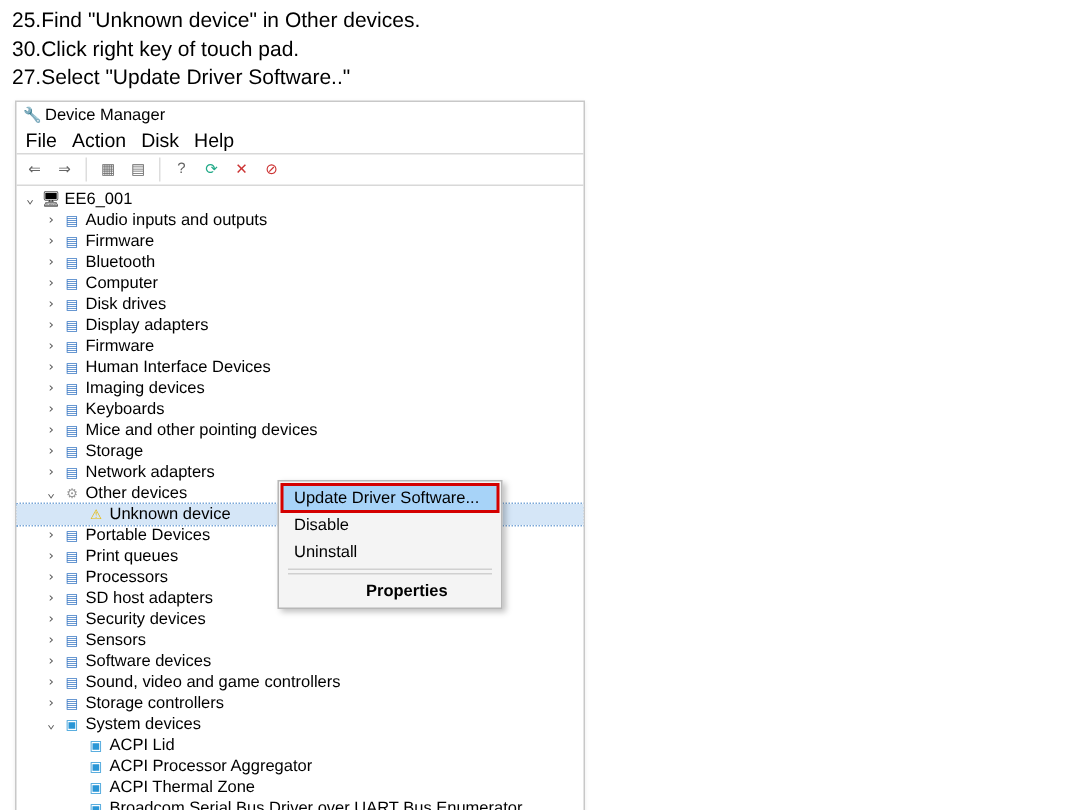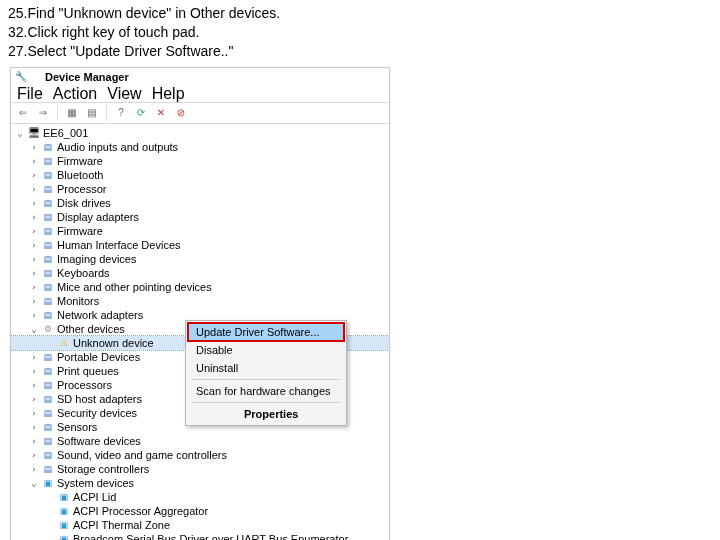--- a/index.html
+++ b/index.html
@@ -24,30 +24,29 @@
     border: 1px solid #c8c8c8;
     background: #fff;
     box-shadow: 0 1px 3px rgba(0,0,0,0.08);
     position: relative;
   }
   .titlebar {
     height: 18px;
     display: flex;
     align-items: center;
     padding: 0 4px;
-    gap: 16px;
+    gap: 1px;
     font-size: 11px;
-    font-weight: bold;
   }
   .menubar {
     height: 16px;
     display: flex;
     gap: 10px;
     padding: 0 6px;
-    font-size: 16px;
+    font-size: 13px;
     align-items: center;
   }
   .toolbar {
     height: 22px;
     border-top: 1px solid #d8d8d8;
     border-bottom: 1px solid #d8d8d8;
     display: flex;
     align-items: center;
     gap: 4px;
     padding: 0 4px;
@@ -93,21 +92,21 @@
   .indent1 { padding-left: 18px; }
   .indent2 { padding-left: 34px; }
   .selected {
     background: #d5e6f7;
     outline: 1px dotted #7aa7d8;
   }
   .context-menu {
     position: absolute;
     left: 174px;
     top: 252px;
-    width: 162px;
+    width: 150px;
     background: #f4f4f4;
     border: 1px solid #b7b7b7;
     box-shadow: 2px 2px 4px rgba(0,0,0,0.25);
     padding: 2px;
     font-size: 11px;
     z-index: 20;
   }
   .cm-item {
     padding: 3px 8px;
   }
@@ -120,33 +119,33 @@
     height: 1px; background: #d0d0d0; margin: 2px 4px;
   }
   .cm-item.bold { font-weight: bold; margin-left: 48px; }
   .icon-dm::before { content:"🔧"; font-size:10px; }
 </style>
 </head>
 <body>
 
 <div class="instructions">
   <div>25.Find "Unknown device" in Other devices.</div>
-  <div>32.Click right key of touch pad.</div>
+  <div>30.Click right key of touch pad.</div>
   <div>27.Select "Update Driver Software.."</div>
 </div>
 
 <div class="window">
   <div class="titlebar">
     <span class="icon icon-dm"></span>
     <span>Device Manager</span>
   </div>
   <div class="menubar">
     <span>File</span>
     <span>Action</span>
-    <span>View</span>
+    <span>Disk</span>
     <span>Help</span>
   </div>
   <div class="toolbar">
     <div class="tb-btn">⇐</div>
     <div class="tb-btn">⇒</div>
     <div class="tb-sep"></div>
     <div class="tb-btn">▦</div>
     <div class="tb-btn">▤</div>
     <div class="tb-sep"></div>
     <div class="tb-btn">?</div>
@@ -173,21 +172,21 @@
         <span class="label">Firmware</span>
       </div>
     <div class="node indent1">
         <span class="expander">›</span>
         <span class="icon i-cat"></span>
         <span class="label">Bluetooth</span>
       </div>
     <div class="node indent1">
         <span class="expander">›</span>
         <span class="icon i-cat"></span>
-        <span class="label">Processor</span>
+        <span class="label">Computer</span>
       </div>
     <div class="node indent1">
         <span class="expander">›</span>
         <span class="icon i-cat"></span>
         <span class="label">Disk drives</span>
       </div>
     <div class="node indent1">
         <span class="expander">›</span>
         <span class="icon i-cat"></span>
         <span class="label">Display adapters</span>
@@ -213,21 +212,21 @@
         <span class="label">Keyboards</span>
       </div>
     <div class="node indent1">
         <span class="expander">›</span>
         <span class="icon i-cat"></span>
         <span class="label">Mice and other pointing devices</span>
       </div>
     <div class="node indent1">
         <span class="expander">›</span>
         <span class="icon i-cat"></span>
-        <span class="label">Monitors</span>
+        <span class="label">Storage</span>
       </div>
     <div class="node indent1">
         <span class="expander">›</span>
         <span class="icon i-cat"></span>
         <span class="label">Network adapters</span>
       </div>
     <div class="node indent1">
         <span class="expander">⌄</span>
         <span class="icon i-other"></span>
         <span class="label">Other devices</span>
@@ -308,17 +307,16 @@
         <span class="label">Broadcom Serial Bus Driver over UART Bus Enumerator</span>
       </div>
 
   </div>
 
   <div class="context-menu">
     <div class="cm-item highlight">Update Driver Software...</div>
     <div class="cm-item">Disable</div>
     <div class="cm-item">Uninstall</div>
     <div class="cm-sep"></div>
-    <div class="cm-item">Scan for hardware changes</div>
     <div class="cm-sep"></div>
     <div class="cm-item bold">Properties</div>
   </div>
 </div>
 
 </body></html>

